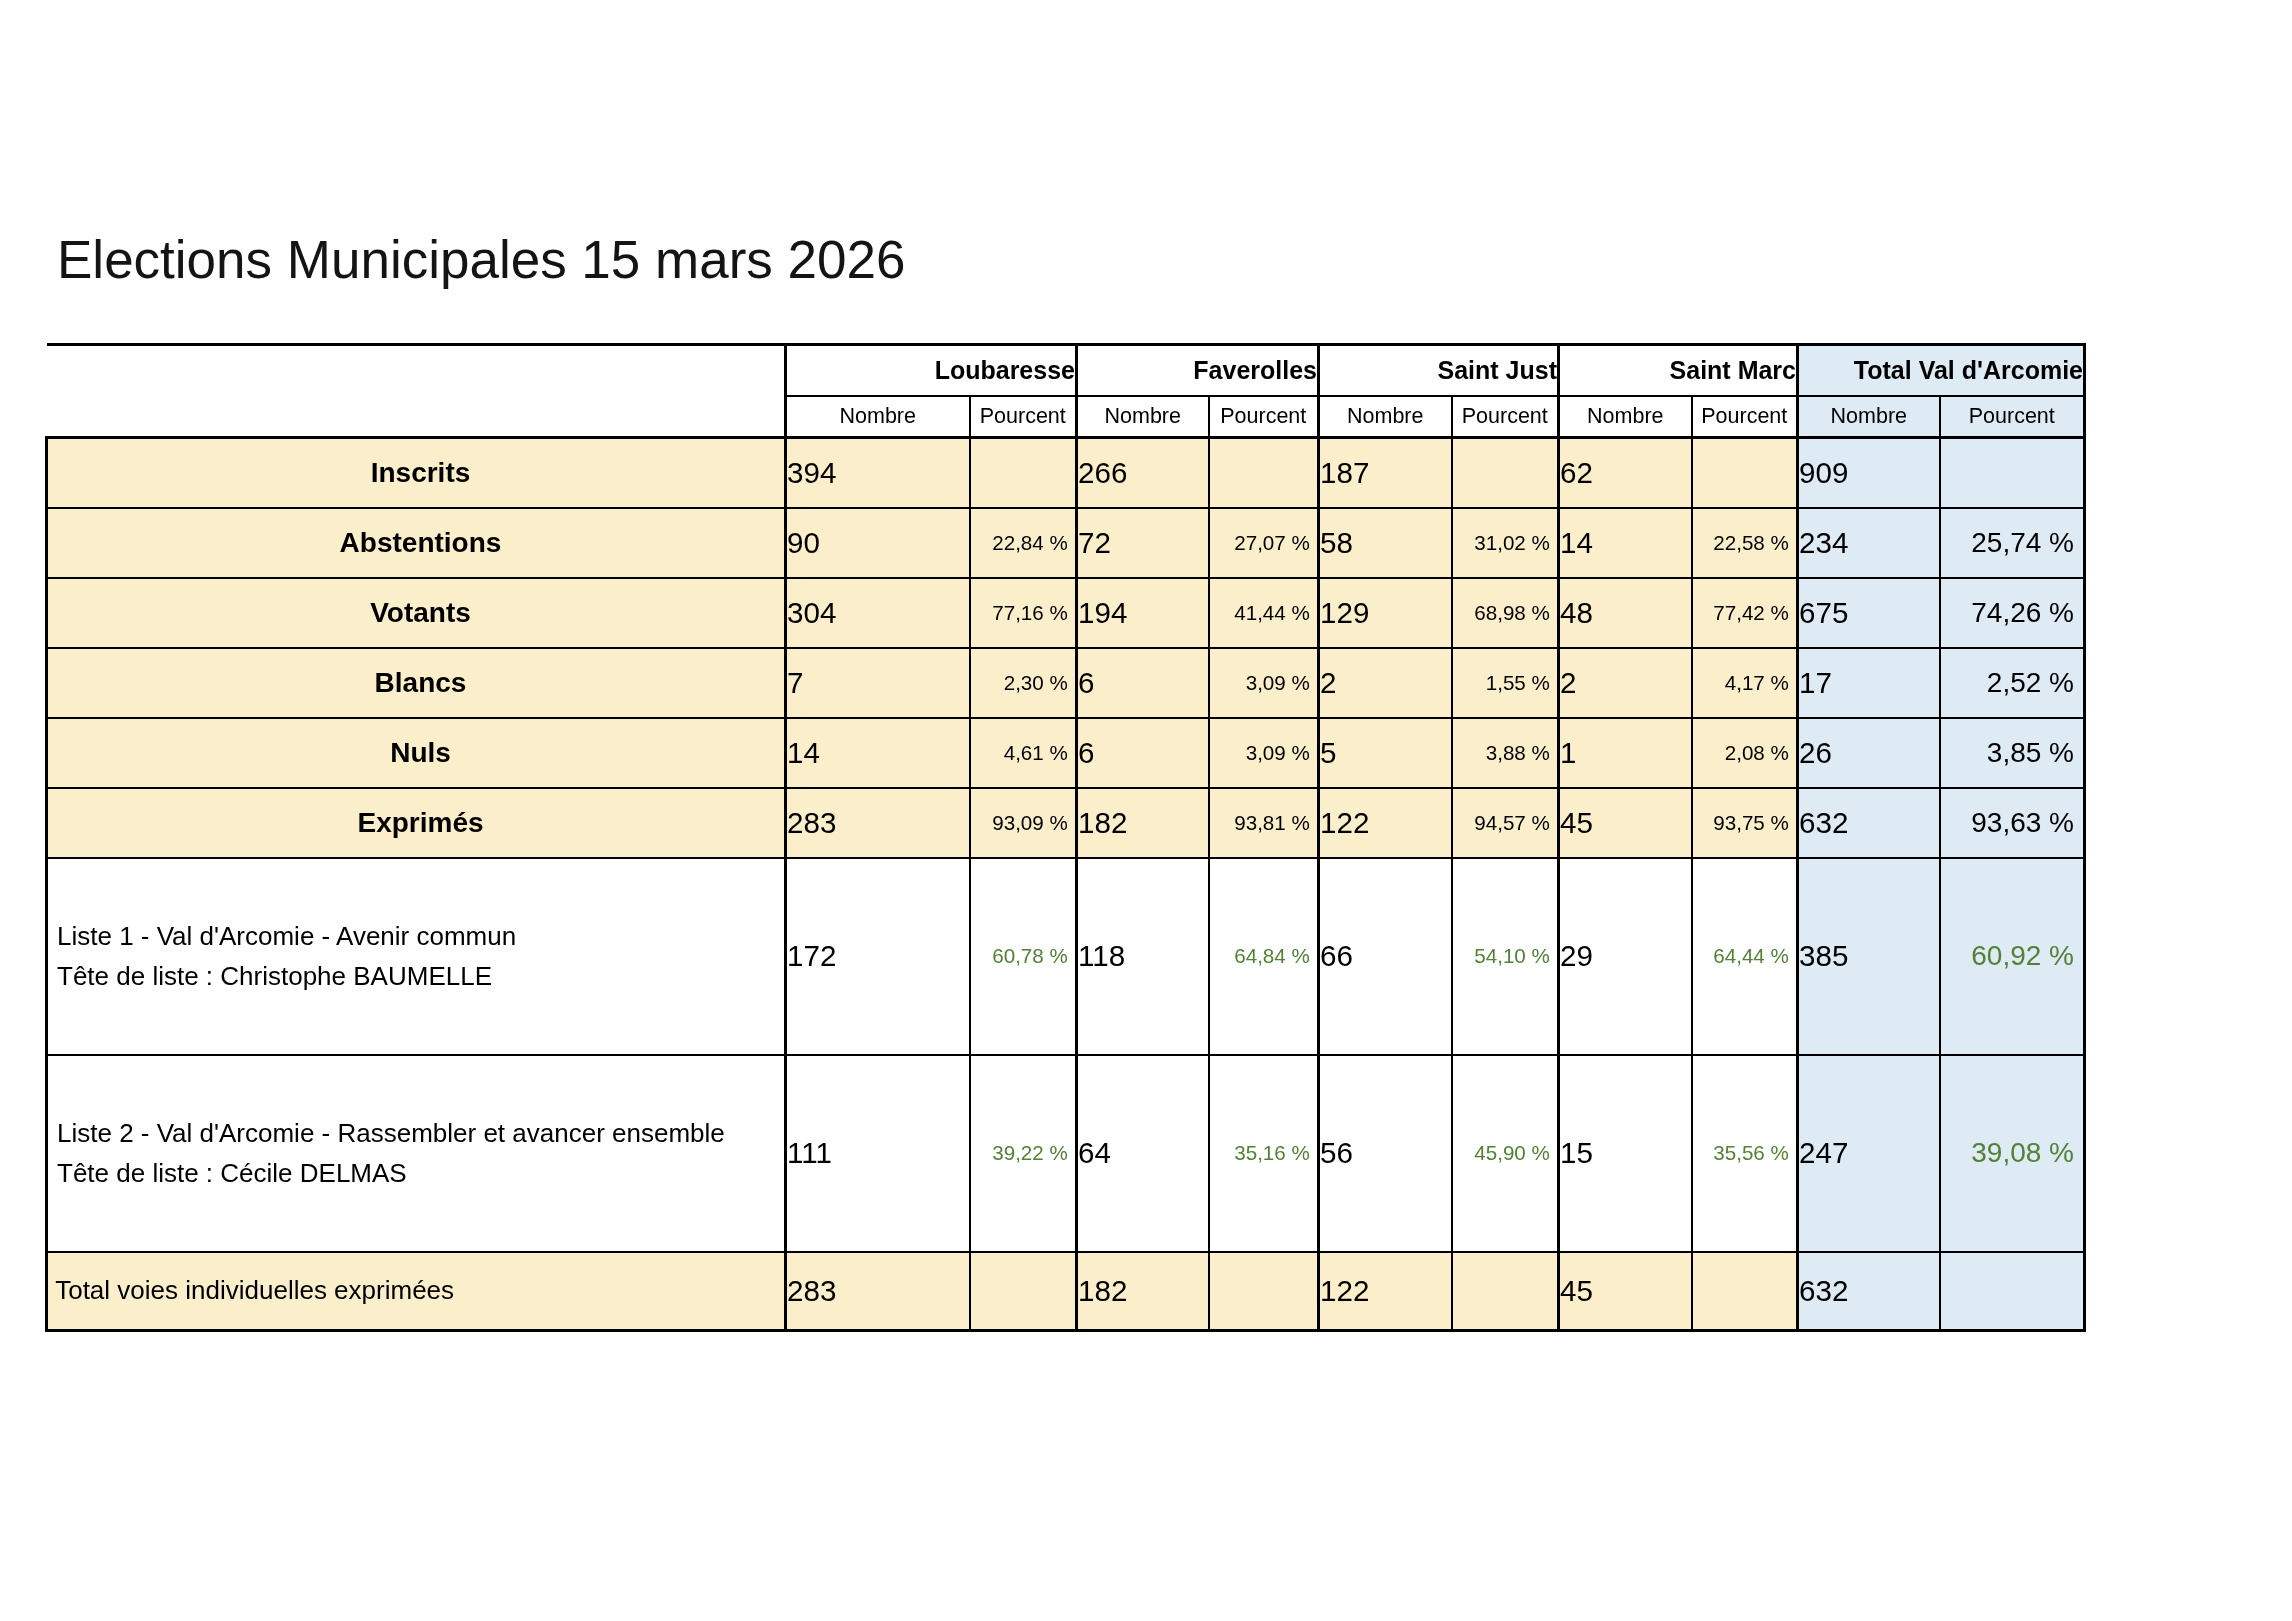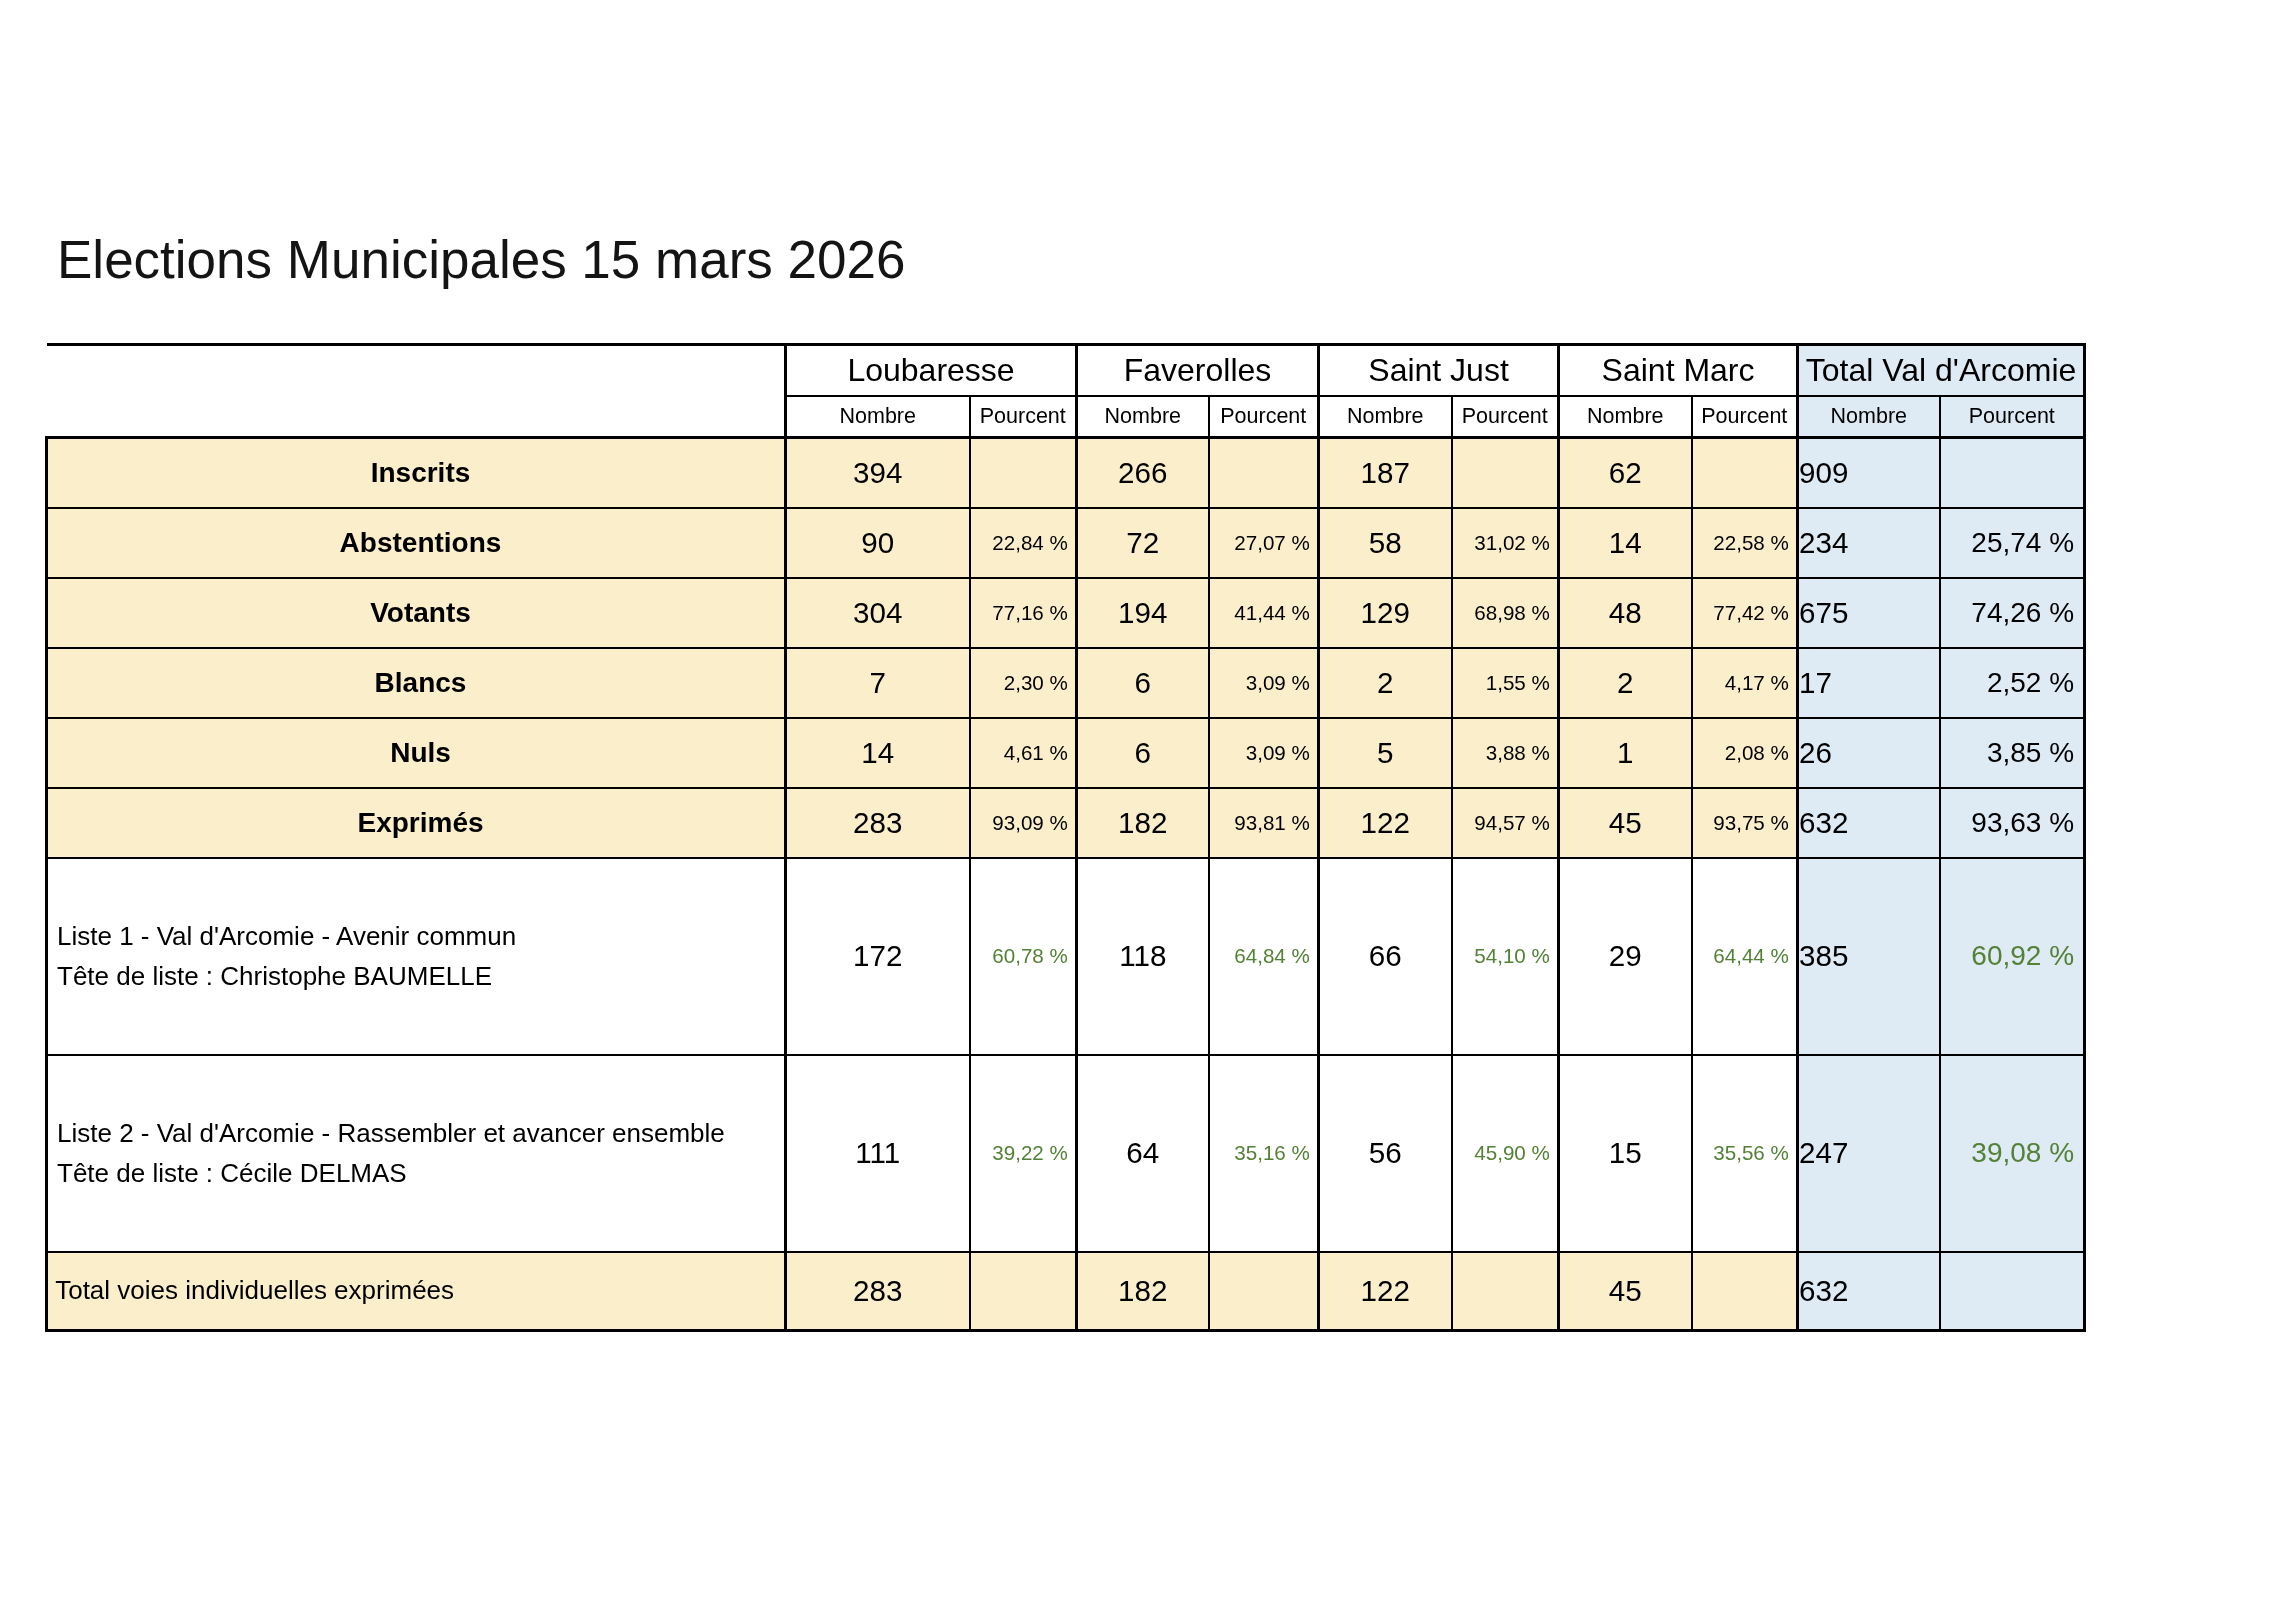--- a/index.html
+++ b/index.html
@@ -30,32 +30,32 @@
     padding:0;
     overflow:hidden;
     vertical-align:middle;
     font-weight:normal;
   }
   
   th.blank{border:none;background:#fff;}
   tr.hgroup{height:51px;}
   tr.hsub{height:42px;}
   tr.hgroup th{border-top:3.6px solid #000;}
-  th.g{font-size:32px;font-weight:normal;text-align:center;background:#fff;}
+  th.g{font-size:25px;font-weight:bold;text-align:right;background:#fff;}
   tr.hsub th{font-size:21.5px;text-align:center;background:#fff;border-bottom:3.6px solid #000;}
   
   tr.stat{height:70px;}
   tr.liste{height:197px;}
   tr.grand{height:79px;}
   tr.stat td, tr.grand td{background:#FBEECB;}
   tr.liste td{background:#ffffff;}
   td.lab{font-size:28px;font-weight:bold;text-align:center;padding-left:9px;}
   td.lab2{font-size:26px;text-align:left;padding-left:9px;line-height:40px;}
   td.lab3{font-size:26px;text-align:left;padding-left:7.2px;}
-  td.num{font-size:29.6px;text-align:center;}
+  td.num{font-size:29.6px;text-align:left;}
   td.pct{font-size:20.6px;text-align:right;padding-right:7.2px;}
   td.tnum{font-size:29.6px;text-align:left;padding-right:9px;}
   td.tpct{font-size:28px;text-align:right;padding-right:9px;margin-left:24px;}
   
   .tcol{background:#DEEAF4 !important;}
   .green{color:#538135;}
   
   .gs{border-left:3.6px solid #000;}
   tr.body-top td{border-top:3.6px solid #000;}
   tr.grand td{border-bottom:3.6px solid #000;}

